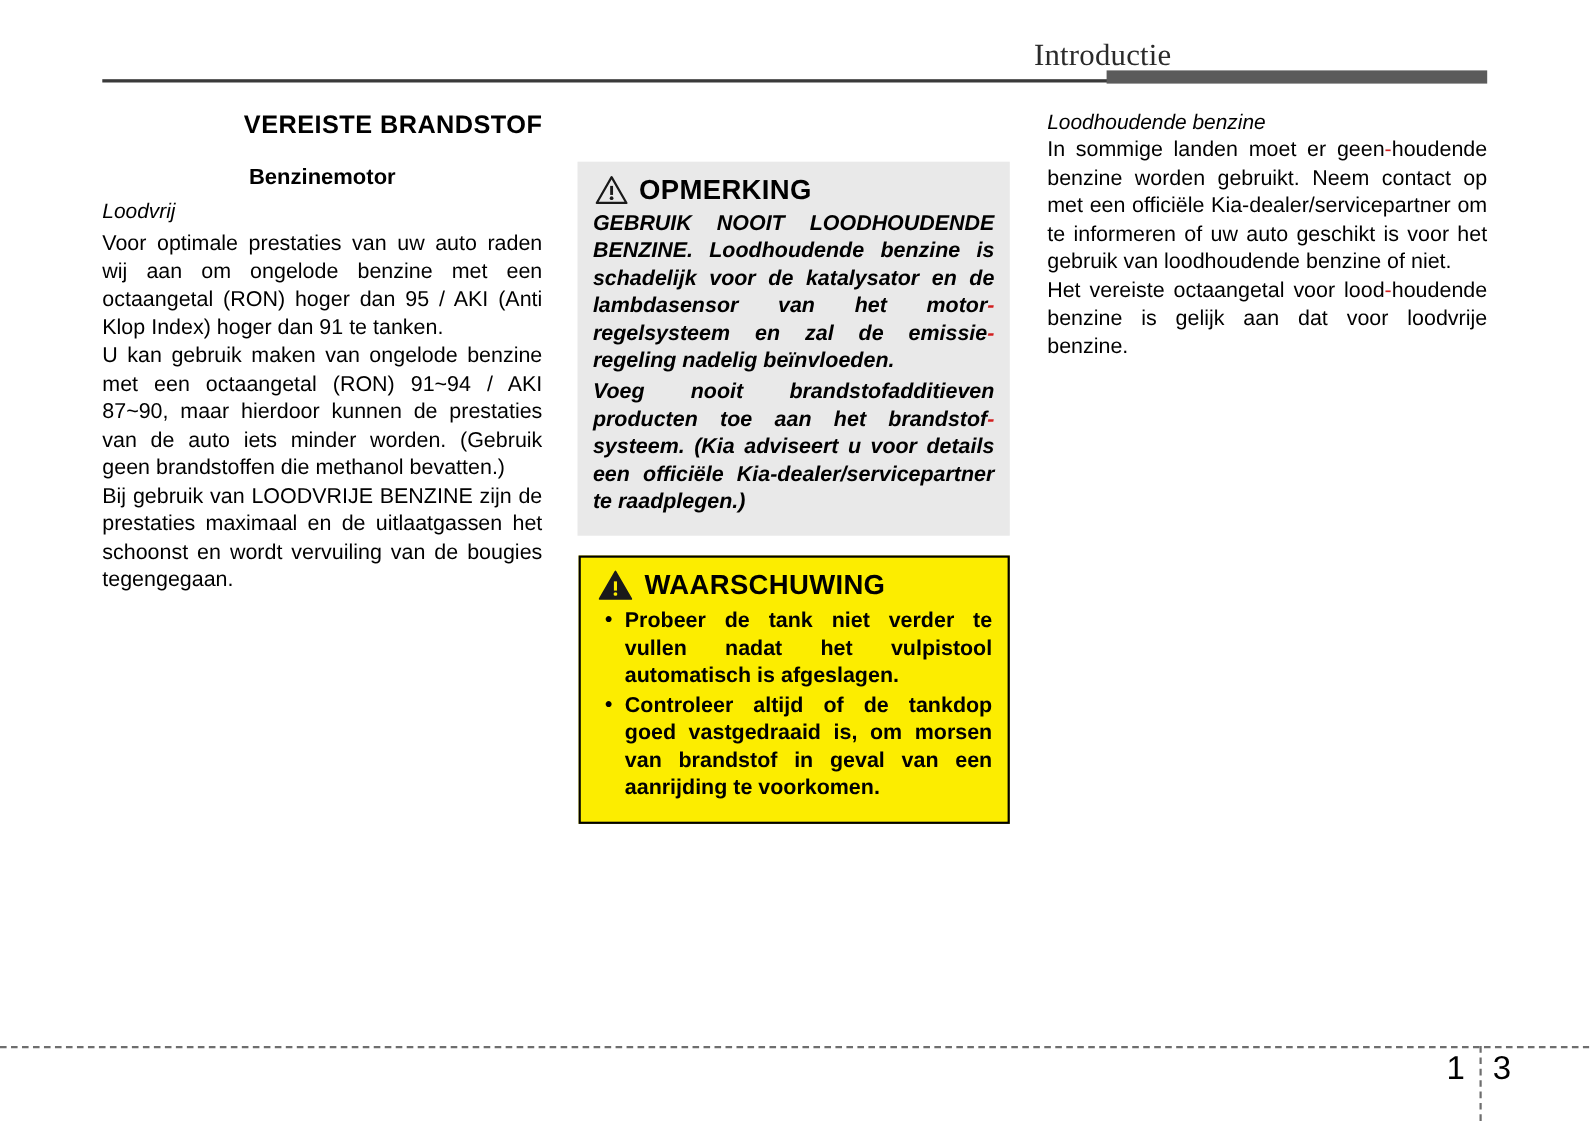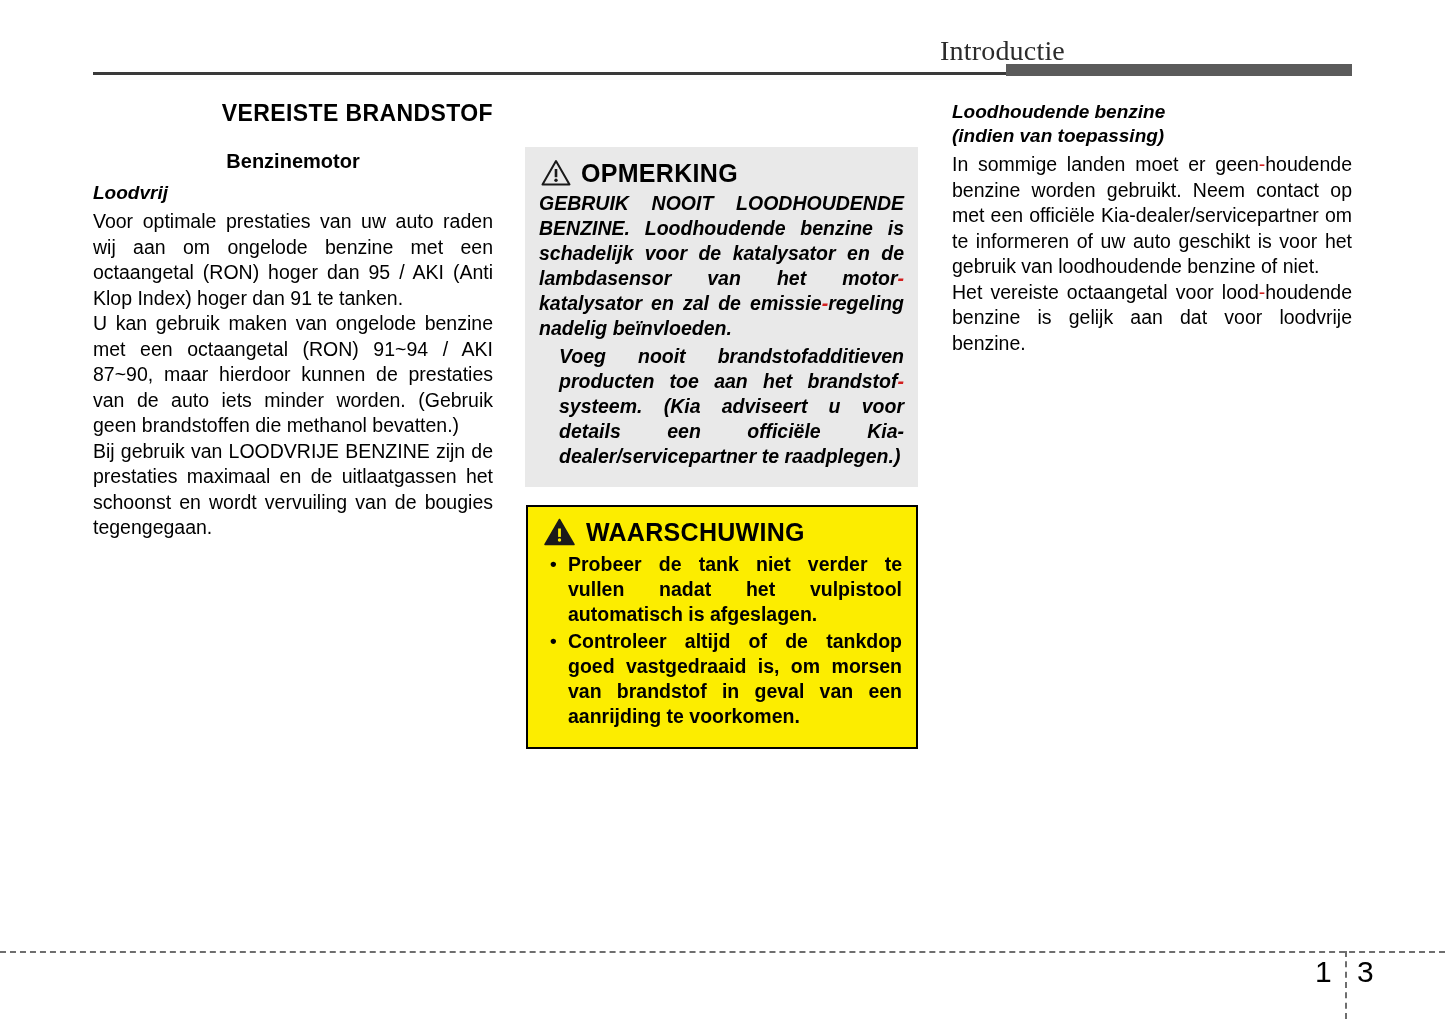--- a/index.html
+++ b/index.html
@@ -77,21 +77,21 @@
     margin: 0 0 8px 0;
     font-size: 20px;
     line-height: 24px;
     font-weight: bold;
     text-align: center;
   }
   h3.italic-head {
     margin: 0 0 4px 0;
     font-size: 19px;
     line-height: 24px;
-    font-weight: bold;
+    font-weight: normal;
     font-style: italic;
   }
   h3.italic-head.tight { margin-bottom: 0; }
 
   p.body-text {
     margin: 0;
     font-size: 19.5px;
     line-height: 25.5px;
     text-align: justify;
     text-justify: inter-word;
@@ -126,21 +126,21 @@
   }
   .note-body {
     margin: 0;
     font-size: 19.5px;
     line-height: 25px;
     font-weight: bold;
     font-style: italic;
     text-align: justify;
     text-justify: inter-word;
   }
-  .note-body + .note-body { margin-top: 3px; margin-left: 20px; }
+  .note-body + .note-body { margin-top: 3px; }
 
   
   .warn-box {
     position: absolute;
     left: 526px;
     top: 505px;
     width: 392px;
     box-sizing: border-box;
     background: #fced00;
     border: 2px solid #000000;
@@ -240,21 +240,21 @@
       <span>
         <svg width="30" height="27" viewBox="0 0 30 27" aria-hidden="true">
           <path d="M15 2 L28.5 25.5 L1.5 25.5 Z" fill="none" stroke="#1a1a1a" stroke-width="2" stroke-linejoin="round"></path>
           <rect x="13.7" y="10" width="2.6" height="8.2" fill="#1a1a1a"></rect>
           <circle cx="15" cy="21.2" r="1.7" fill="#1a1a1a"></circle>
         </svg>
       </span>
       <span class="label">OPMERKING</span>
     </div>
 
-    <p class="note-body"><span>GEBRUIK NOOIT LOODHOUDENDE BENZINE. Loodhoudende benzine is schadelijk voor de katalysator en de lambdasensor van het motor</span><span class="softhyphen">-</span><span>katalysator en zal de emissie</span><span class="softhyphen">-</span><span>regeling nadelig beïnvloeden.</span></p>
+    <p class="note-body"><span>GEBRUIK NOOIT LOODHOUDENDE BENZINE. Loodhoudende benzine is schadelijk voor de katalysator en de lambdasensor van het motor</span><span class="softhyphen">-</span><span>regelsysteem en zal de emissie</span><span class="softhyphen">-</span><span>regeling nadelig beïnvloeden.</span></p>
 
     <p class="note-body"><span>Voeg nooit brandstofadditieven producten toe aan het brandstof</span><span class="softhyphen">-</span><span>systeem. (Kia adviseert u voor details een officiële Kia-dealer/servicepartner te raadplegen.)</span></p>
   </div>
 
   <div class="warn-box">
     <div class="warn-head">
       <span>
         <svg width="31" height="28" viewBox="0 0 31 28" aria-hidden="true">
           <path d="M15.5 1.5 L30 26.5 L1 26.5 Z" fill="#1a1a1a" stroke="#1a1a1a" stroke-width="1.5" stroke-linejoin="round"></path>
           <rect x="14.1" y="10.5" width="2.8" height="8.4" fill="#fced00"></rect>
@@ -265,21 +265,20 @@
     </div>
 
     <ul class="warn-list">
       <li>Probeer de tank niet verder te vullen nadat het vulpistool automatisch is afgeslagen.</li>
       <li>Controleer altijd of de tankdop goed vastgedraaid is, om morsen van brandstof in geval van een aanrijding te voorkomen.</li>
     </ul>
   </div>
 
   <div class="col col-right">
     <h3 class="italic-head tight">Loodhoudende benzine</h3>
-    <h3 class="italic-head">(indien van toepassing)</h3>
 
     <p class="body-text"><span>In sommige landen moet er geen</span><span class="softhyphen">-</span><span>houdende benzine worden gebruikt. Neem contact op met een officiële Kia-dealer/servicepartner om te informeren of uw auto geschikt is voor het gebruik van loodhoudende benzine of niet.</span></p>
 
     <p class="body-text"><span>Het vereiste octaangetal voor lood</span><span class="softhyphen">-</span><span>houdende benzine is gelijk aan dat voor loodvrije benzine.</span></p>
   </div>
 
   <div class="crop-line-h"></div>
   <div class="crop-line-v"></div>
   <div class="folio folio-chapter">1</div>
   <div class="folio folio-page">3</div>

